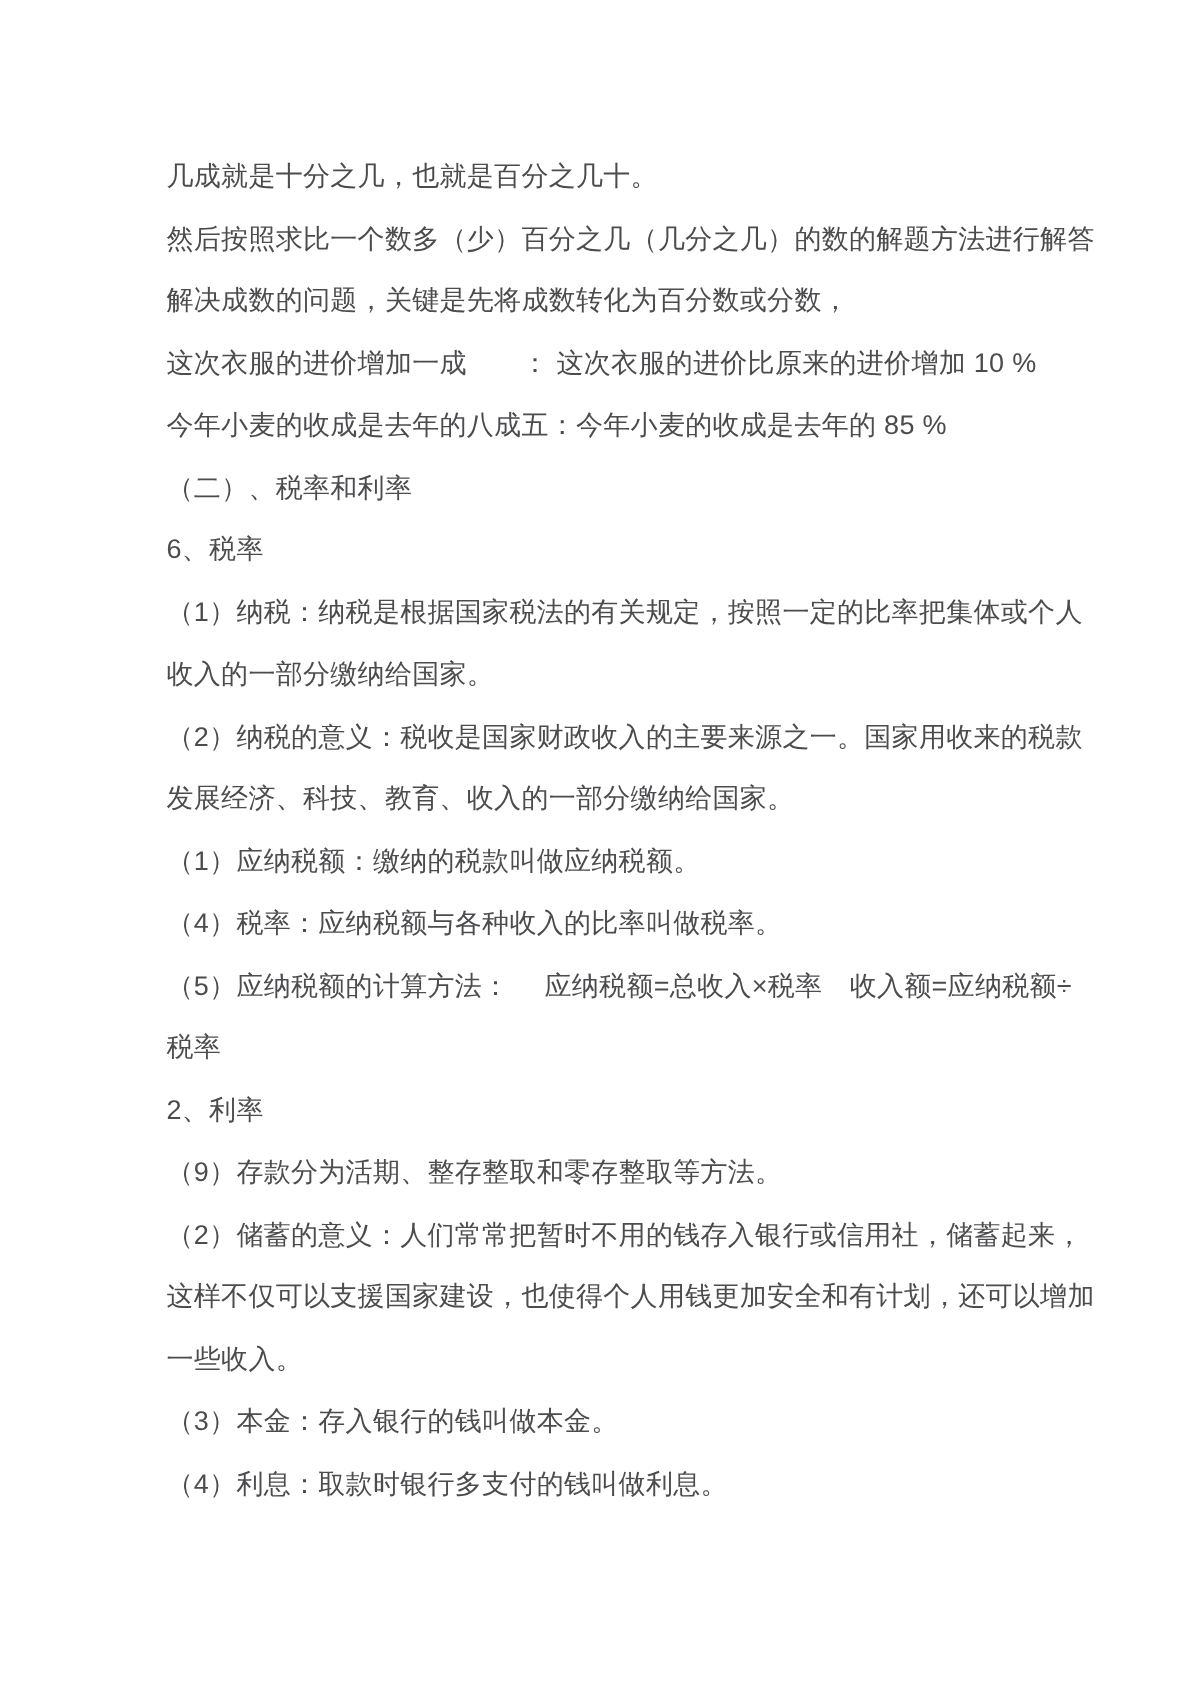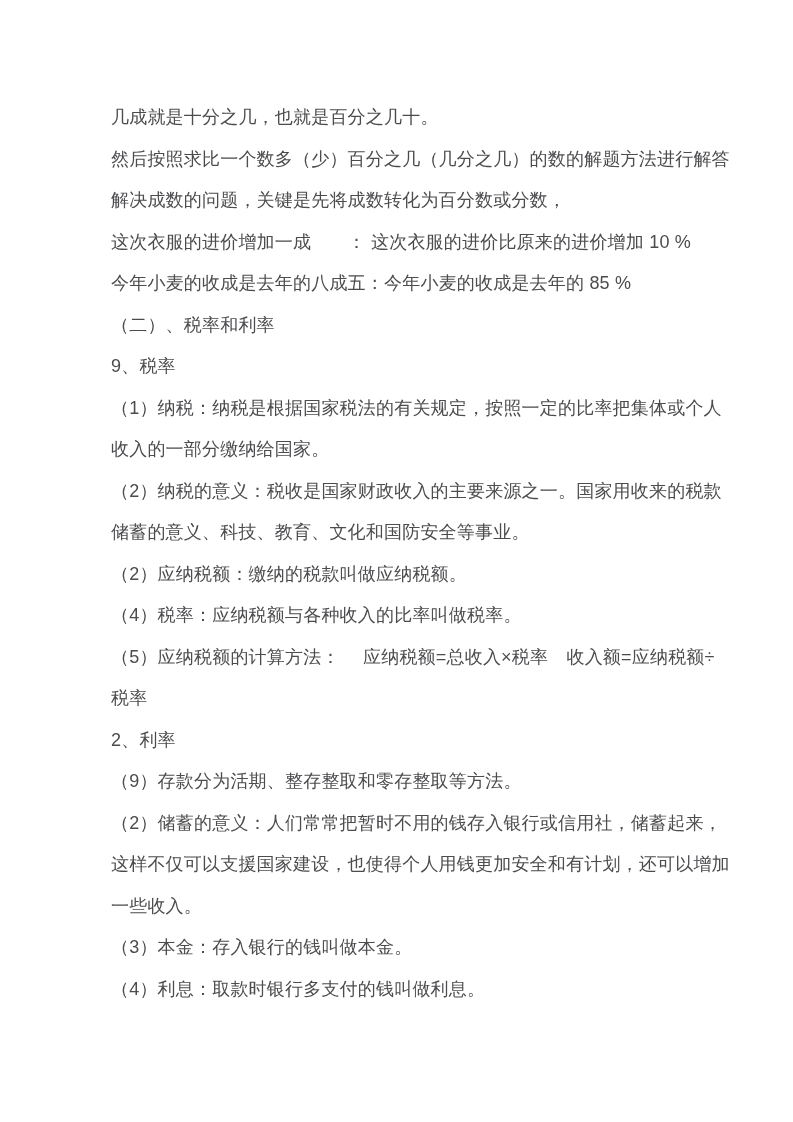--- a/index.html
+++ b/index.html
@@ -35,26 +35,26 @@
 <body>
 
 <div class="doc">
   <div class="doc-body">
       <div class="line">几成就是十分之几，也就是百分之几十。</div>
       <div class="line">然后按照求比一个数多（少）百分之几（几分之几）的数的解题方法进行解答</div>
       <div class="line">解决成数的问题，关键是先将成数转化为百分数或分数，</div>
       <div class="line">这次衣服的进价增加一成　　： 这次衣服的进价比原来的进价增加 10 %</div>
       <div class="line">今年小麦的收成是去年的八成五：今年小麦的收成是去年的 85 %</div>
       <div class="line">（二）、税率和利率</div>
-      <div class="line">9、税率</div>
+      <div class="line">6、税率</div>
       <div class="line">（1）纳税：纳税是根据国家税法的有关规定，按照一定的比率把集体或个人</div>
       <div class="line">收入的一部分缴纳给国家。</div>
       <div class="line">（2）纳税的意义：税收是国家财政收入的主要来源之一。国家用收来的税款</div>
-      <div class="line">储蓄的意义、科技、教育、文化和国防安全等事业。</div>
-      <div class="line">（2）应纳税额：缴纳的税款叫做应纳税额。</div>
+      <div class="line">发展经济、科技、教育、收入的一部分缴纳给国家。</div>
+      <div class="line">（1）应纳税额：缴纳的税款叫做应纳税额。</div>
       <div class="line">（4）税率：应纳税额与各种收入的比率叫做税率。</div>
       <div class="line">（5）应纳税额的计算方法：　 应纳税额=总收入×税率　收入额=应纳税额÷</div>
       <div class="line">税率</div>
       <div class="line">2、利率</div>
       <div class="line">（9）存款分为活期、整存整取和零存整取等方法。</div>
       <div class="line">（2）储蓄的意义：人们常常把暂时不用的钱存入银行或信用社，储蓄起来，</div>
       <div class="line">这样不仅可以支援国家建设，也使得个人用钱更加安全和有计划，还可以增加</div>
       <div class="line">一些收入。</div>
       <div class="line">（3）本金：存入银行的钱叫做本金。</div>
       <div class="line">（4）利息：取款时银行多支付的钱叫做利息。</div>

